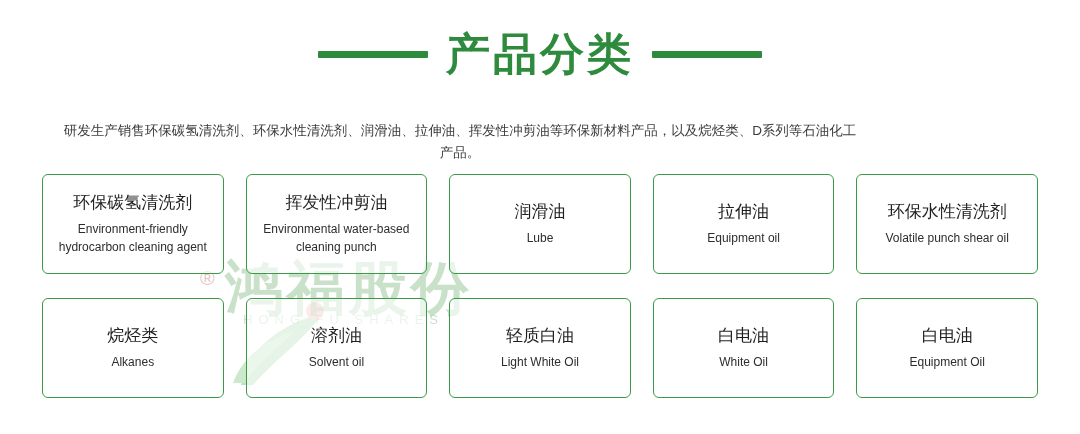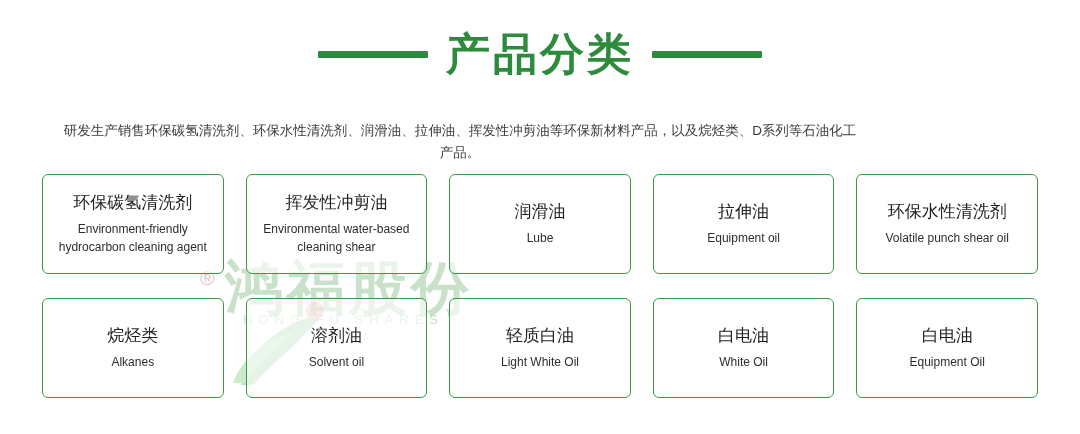--- a/index.html
+++ b/index.html
@@ -173,21 +173,21 @@
   </div>
 
   <div class="grid">
     <div class="row">
       <div class="card">
         <div class="card-zh">环保碳氢清洗剂</div>
         <div class="card-en">Environment-friendly hydrocarbon cleaning agent</div>
       </div>
       <div class="card">
         <div class="card-zh">挥发性冲剪油</div>
-        <div class="card-en">Environmental water-based cleaning shear</div>
+        <div class="card-en">Environmental water-based cleaning punch</div>
       </div>
       <div class="card">
         <div class="card-zh">润滑油</div>
         <div class="card-en">Lube</div>
       </div>
       <div class="card">
         <div class="card-zh">拉伸油</div>
         <div class="card-en">Equipment oil</div>
       </div>
       <div class="card">

